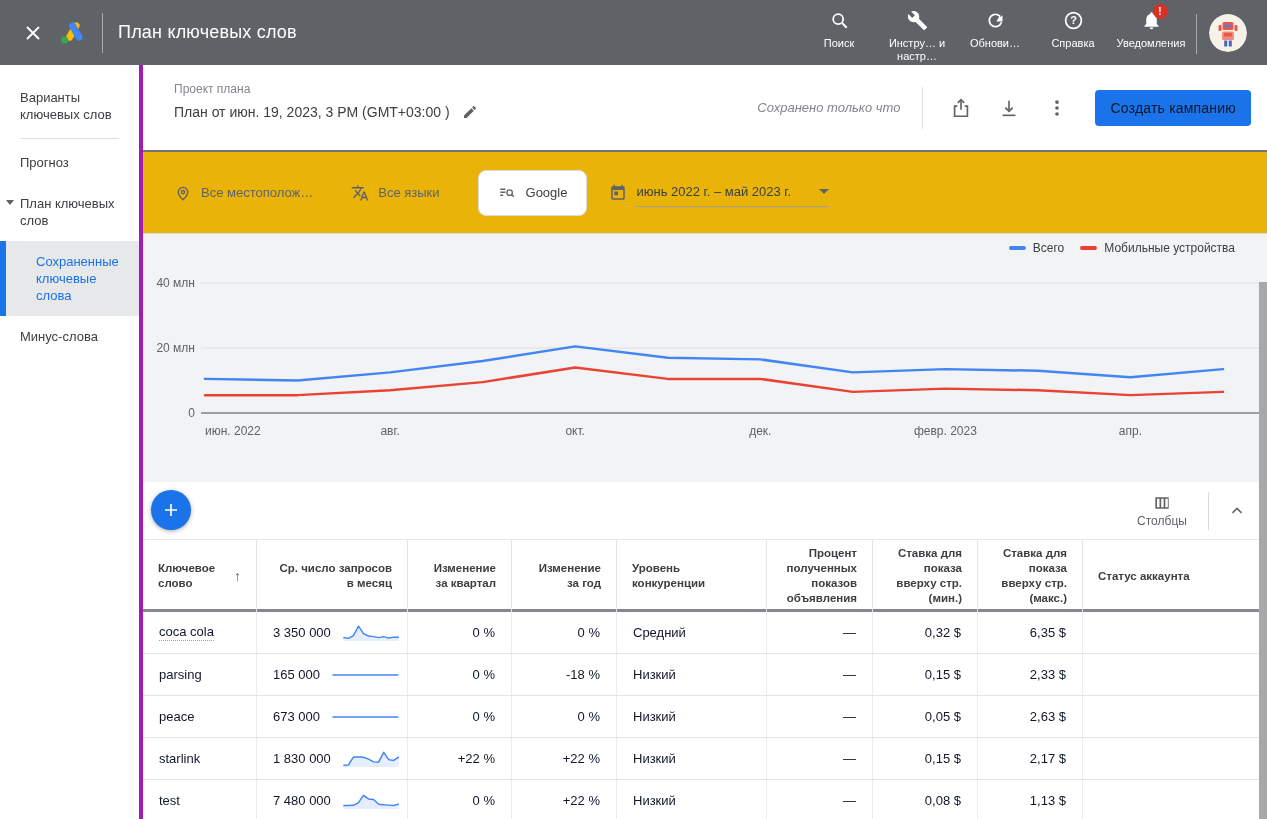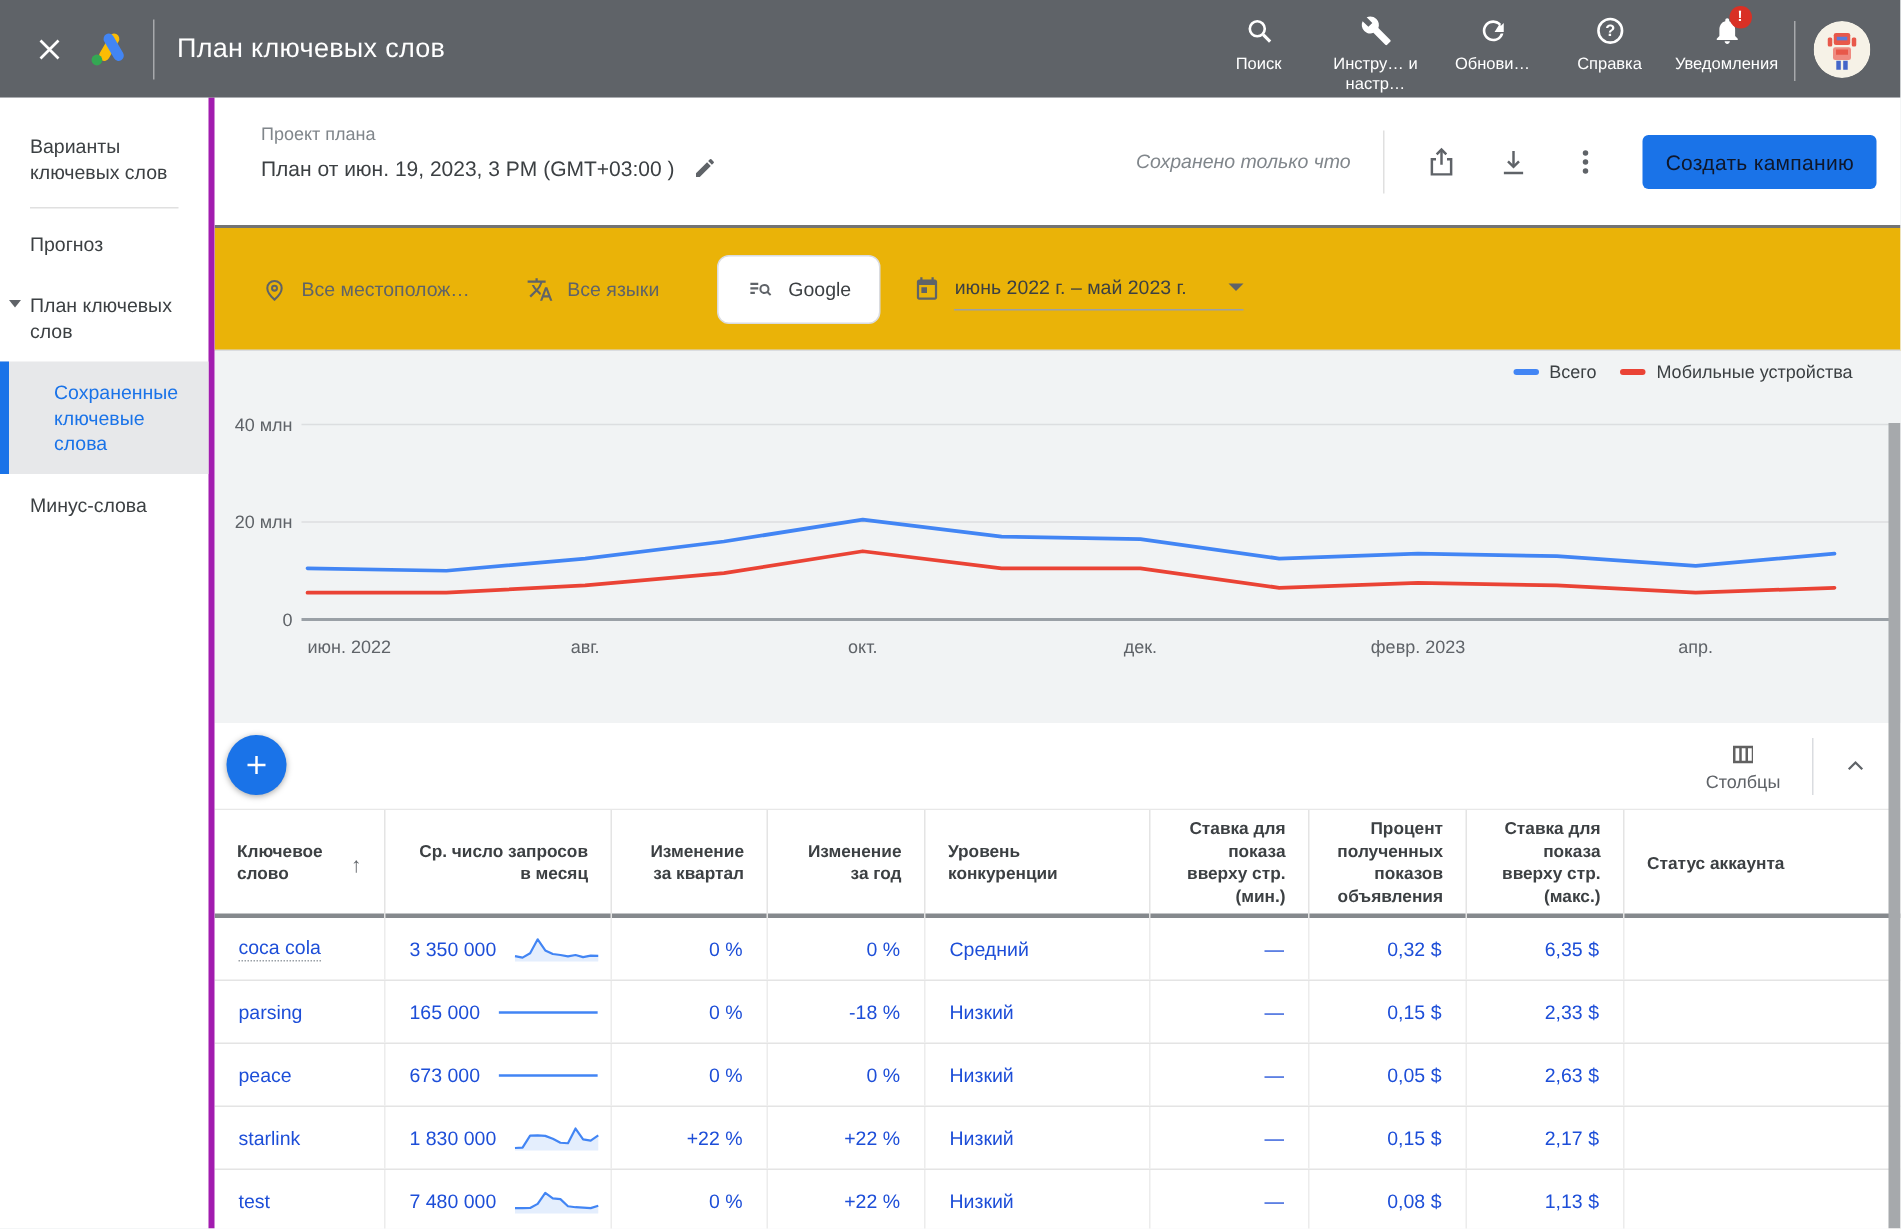--- a/index.html
+++ b/index.html
@@ -63,21 +63,21 @@
   .columns-btn{display:flex;flex-direction:column;align-items:center;font-size:12px;color:#5f6368;cursor:pointer;width:64px;}
   .columns-btn .cb-label{margin-top:1px;}
   .tt-vdiv{width:1px;height:38px;background:#dadce0;margin:0 14px;}
   .collapse-btn{width:28px;height:28px;display:flex;align-items:center;justify-content:center;cursor:pointer;}
   .t-head{display:grid;grid-template-columns:114px 151px 104px 105px 150px 106px 105px 105px minmax(0,1fr);height:73px;border-top:1px solid #e8e8e8;border-bottom:3px solid #85898d;box-sizing:border-box;background:#fff;}
   .th{display:flex;align-items:center;padding:6px 15px;font-size:11.5px;font-weight:bold;line-height:15px;color:#3c4043;border-right:1px solid #e4e4e4;box-sizing:border-box;cursor:pointer;}
   .th:last-child{border-right:none;}
   .th.right{justify-content:flex-end;text-align:right;}
   .sort-arrow{margin-left:12px;font-size:14px;color:#5f6368;font-weight:400;}
   .t-row{display:grid;grid-template-columns:114px 151px 104px 105px 150px 106px 105px 105px minmax(0,1fr);height:41px;border-bottom:1px solid #e4e4e4;background:#fff;}
-  .td{display:flex;align-items:center;padding:0 16px;font-size:13px;color:#1d4ed8;border-right:1px solid #ececec;box-sizing:border-box;overflow:hidden;white-space:nowrap;}
+  .td{display:flex;align-items:center;padding:0 16px;font-size:13px;color:#0f172a;border-right:1px solid #ececec;box-sizing:border-box;overflow:hidden;white-space:nowrap;}
   .td:last-child{border-right:none;}
   .td.right{justify-content:flex-end;}
   .td.searches{gap:11px;padding-right:7px;}
   .kw-underline{border-bottom:1px dotted #9aa0a6;padding-bottom:1px;}
   
   .scrollbar{position:absolute;top:232px;right:0;width:8px;bottom:0;background:transparent;z-index:20;}
   .scroll-thumb{position:absolute;top:50px;left:0;width:8px;bottom:0;background:#a6a9ac;}
 </style>
 </head>
 <body>
@@ -293,24 +293,24 @@
         <div class="th right">
           <span>Изменение за квартал</span>
         </div>
         <div class="th right">
           <span>Изменение за год</span>
         </div>
         <div class="th">
           <span>Уровень конкуренции</span>
         </div>
         <div class="th right">
+          <span>Процент полученных показов объявления</span>
+        </div>
+        <div class="th right">
           <span>Ставка для показа вверху стр. (мин.)</span>
-        </div>
-        <div class="th right">
-          <span>Процент полученных показов объявления</span>
         </div>
         <div class="th right">
           <span>Ставка для показа вверху стр. (макс.)</span>
         </div>
         <div class="th">
           <span>Статус аккаунта</span>
         </div>
       </div>
     <div id="tbody">
         <div class="t-row">

